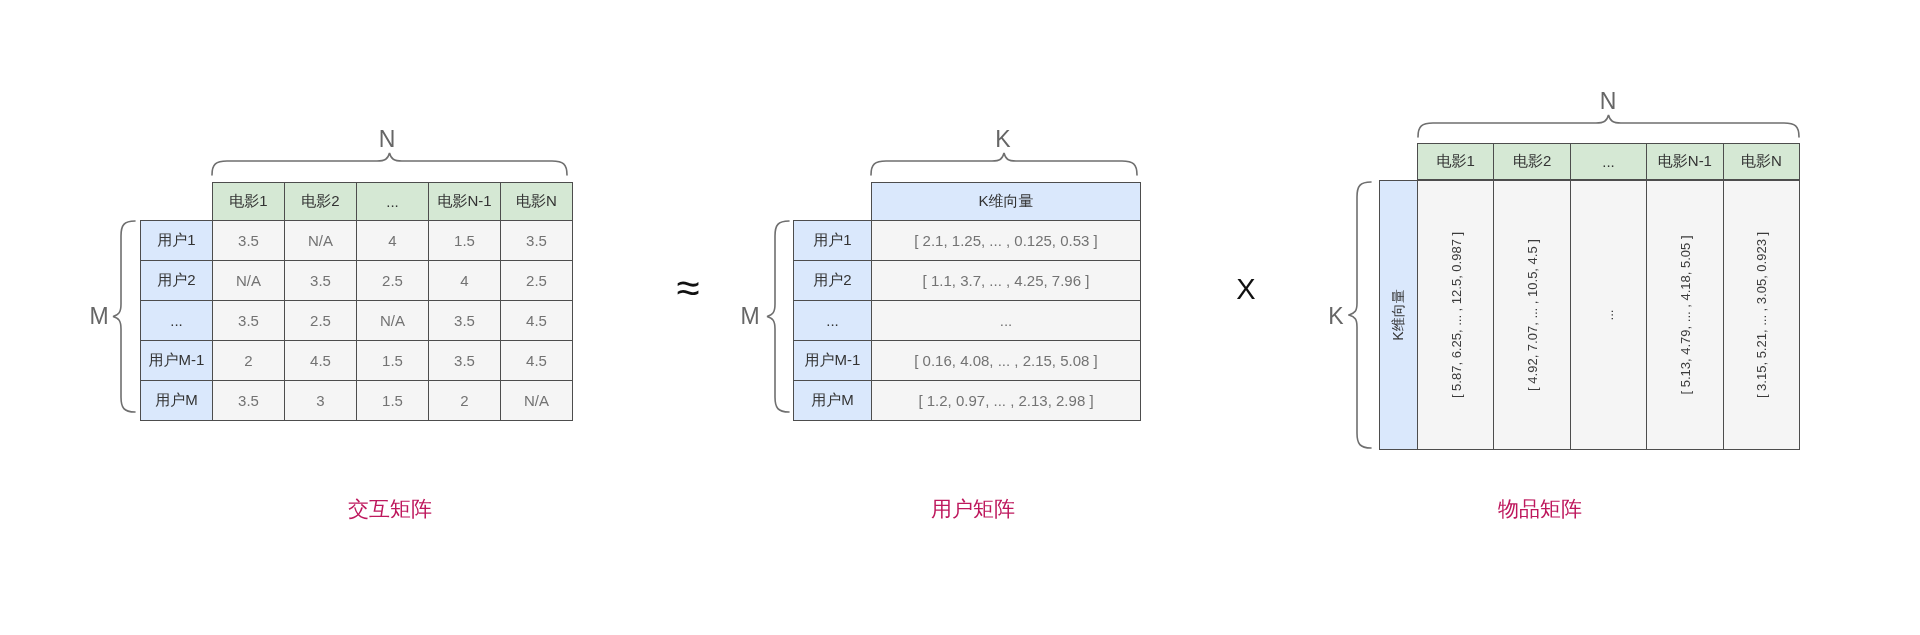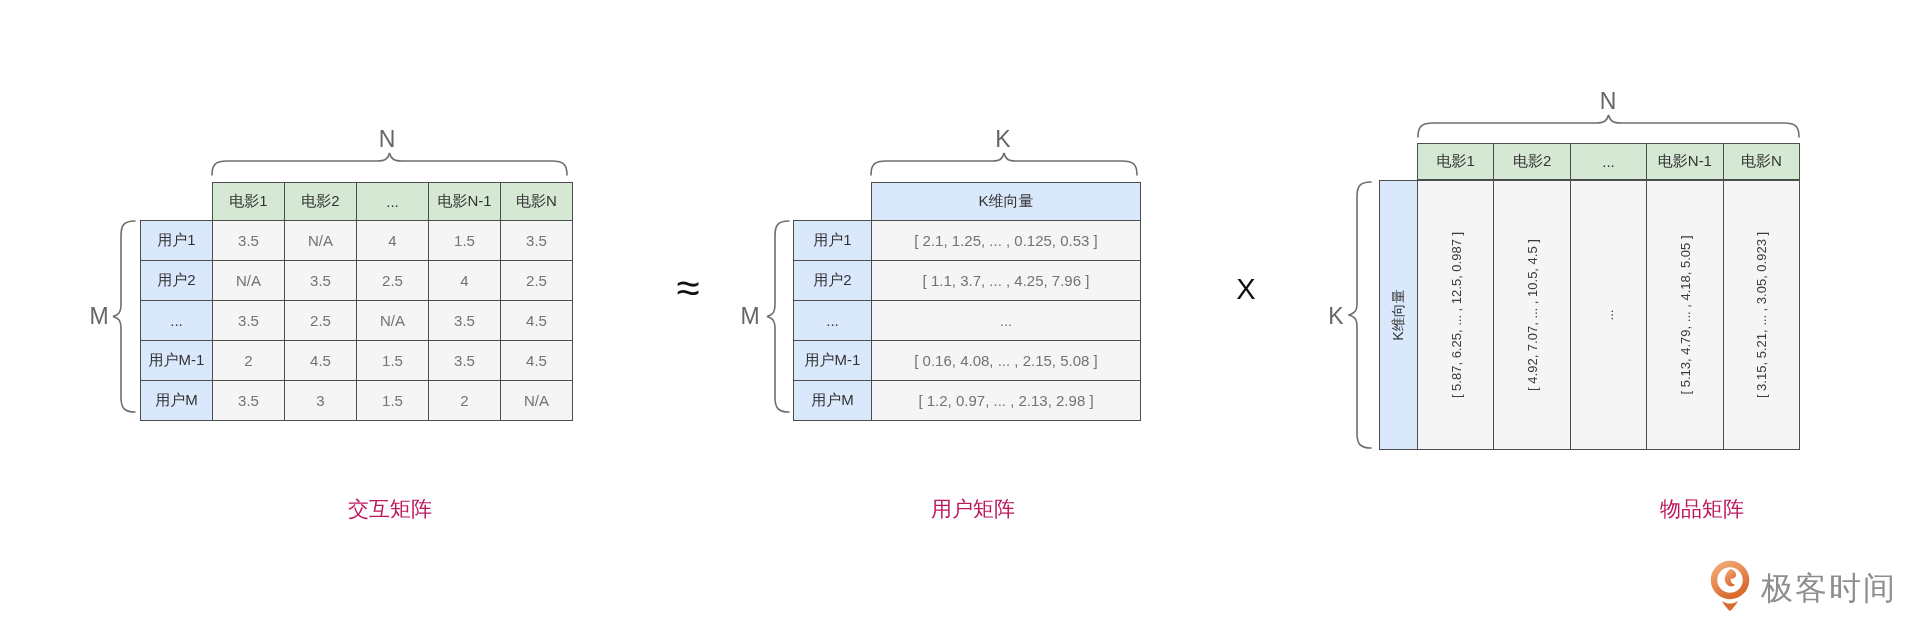--- a/index.html
+++ b/index.html
@@ -192,30 +192,16 @@
     <div class="vc">
         <span class="rot">...</span>
       </div>
     <div class="vc">
         <span class="rot">[ 5.13, 4.79, ... , 4.18, 5.05 ]</span>
       </div>
     <div class="vc">
         <span class="rot">[ 3.15, 5.21, ... , 3.05, 0.923 ]</span>
       </div>
   </div>
-  <span class="caption" style="left:1702px;top:509px">物品矩阵</span>
-
-  <div class="logo">
-    <svg width="40" height="55" viewBox="0 0 40 55">
-      <defs>
-        <linearGradient id="lg" x1="0" y1="0" x2="0.55" y2="1">
-          <stop offset="0" stop-color="#F3AC79"></stop>
-          <stop offset="1" stop-color="#D96B31"></stop>
-        </linearGradient>
-      </defs>
-      <circle cx="20" cy="20" r="16" fill="#ffffff" stroke="url(#lg)" stroke-width="6.5"></circle>
-      <path d="M20 9 C14.5 14.5 13 20 17 24.5 C19.2 27 23.2 27.2 25 24.8 C21.8 24 20.2 21.6 21 18.6 C24.2 19.4 26.6 17.2 26 13.6 C24.6 10.4 22 8.8 20 9 Z" fill="url(#lg)"></path>
-      <path d="M12 41 C14.5 45.5 17.2 48.8 20 51 C22.8 48.8 25.5 45.5 28 41 C25.4 42.7 22.7 43.6 20 43.6 C17.3 43.6 14.6 42.7 12 41 Z" fill="#D96B31"></path>
-    </svg>
-    <span class="logo-text">极客时间</span>
-  </div>
+  <span class="caption" style="left:1540px;top:509px">物品矩阵</span>
+
 
 </div>
 
 </body></html>

